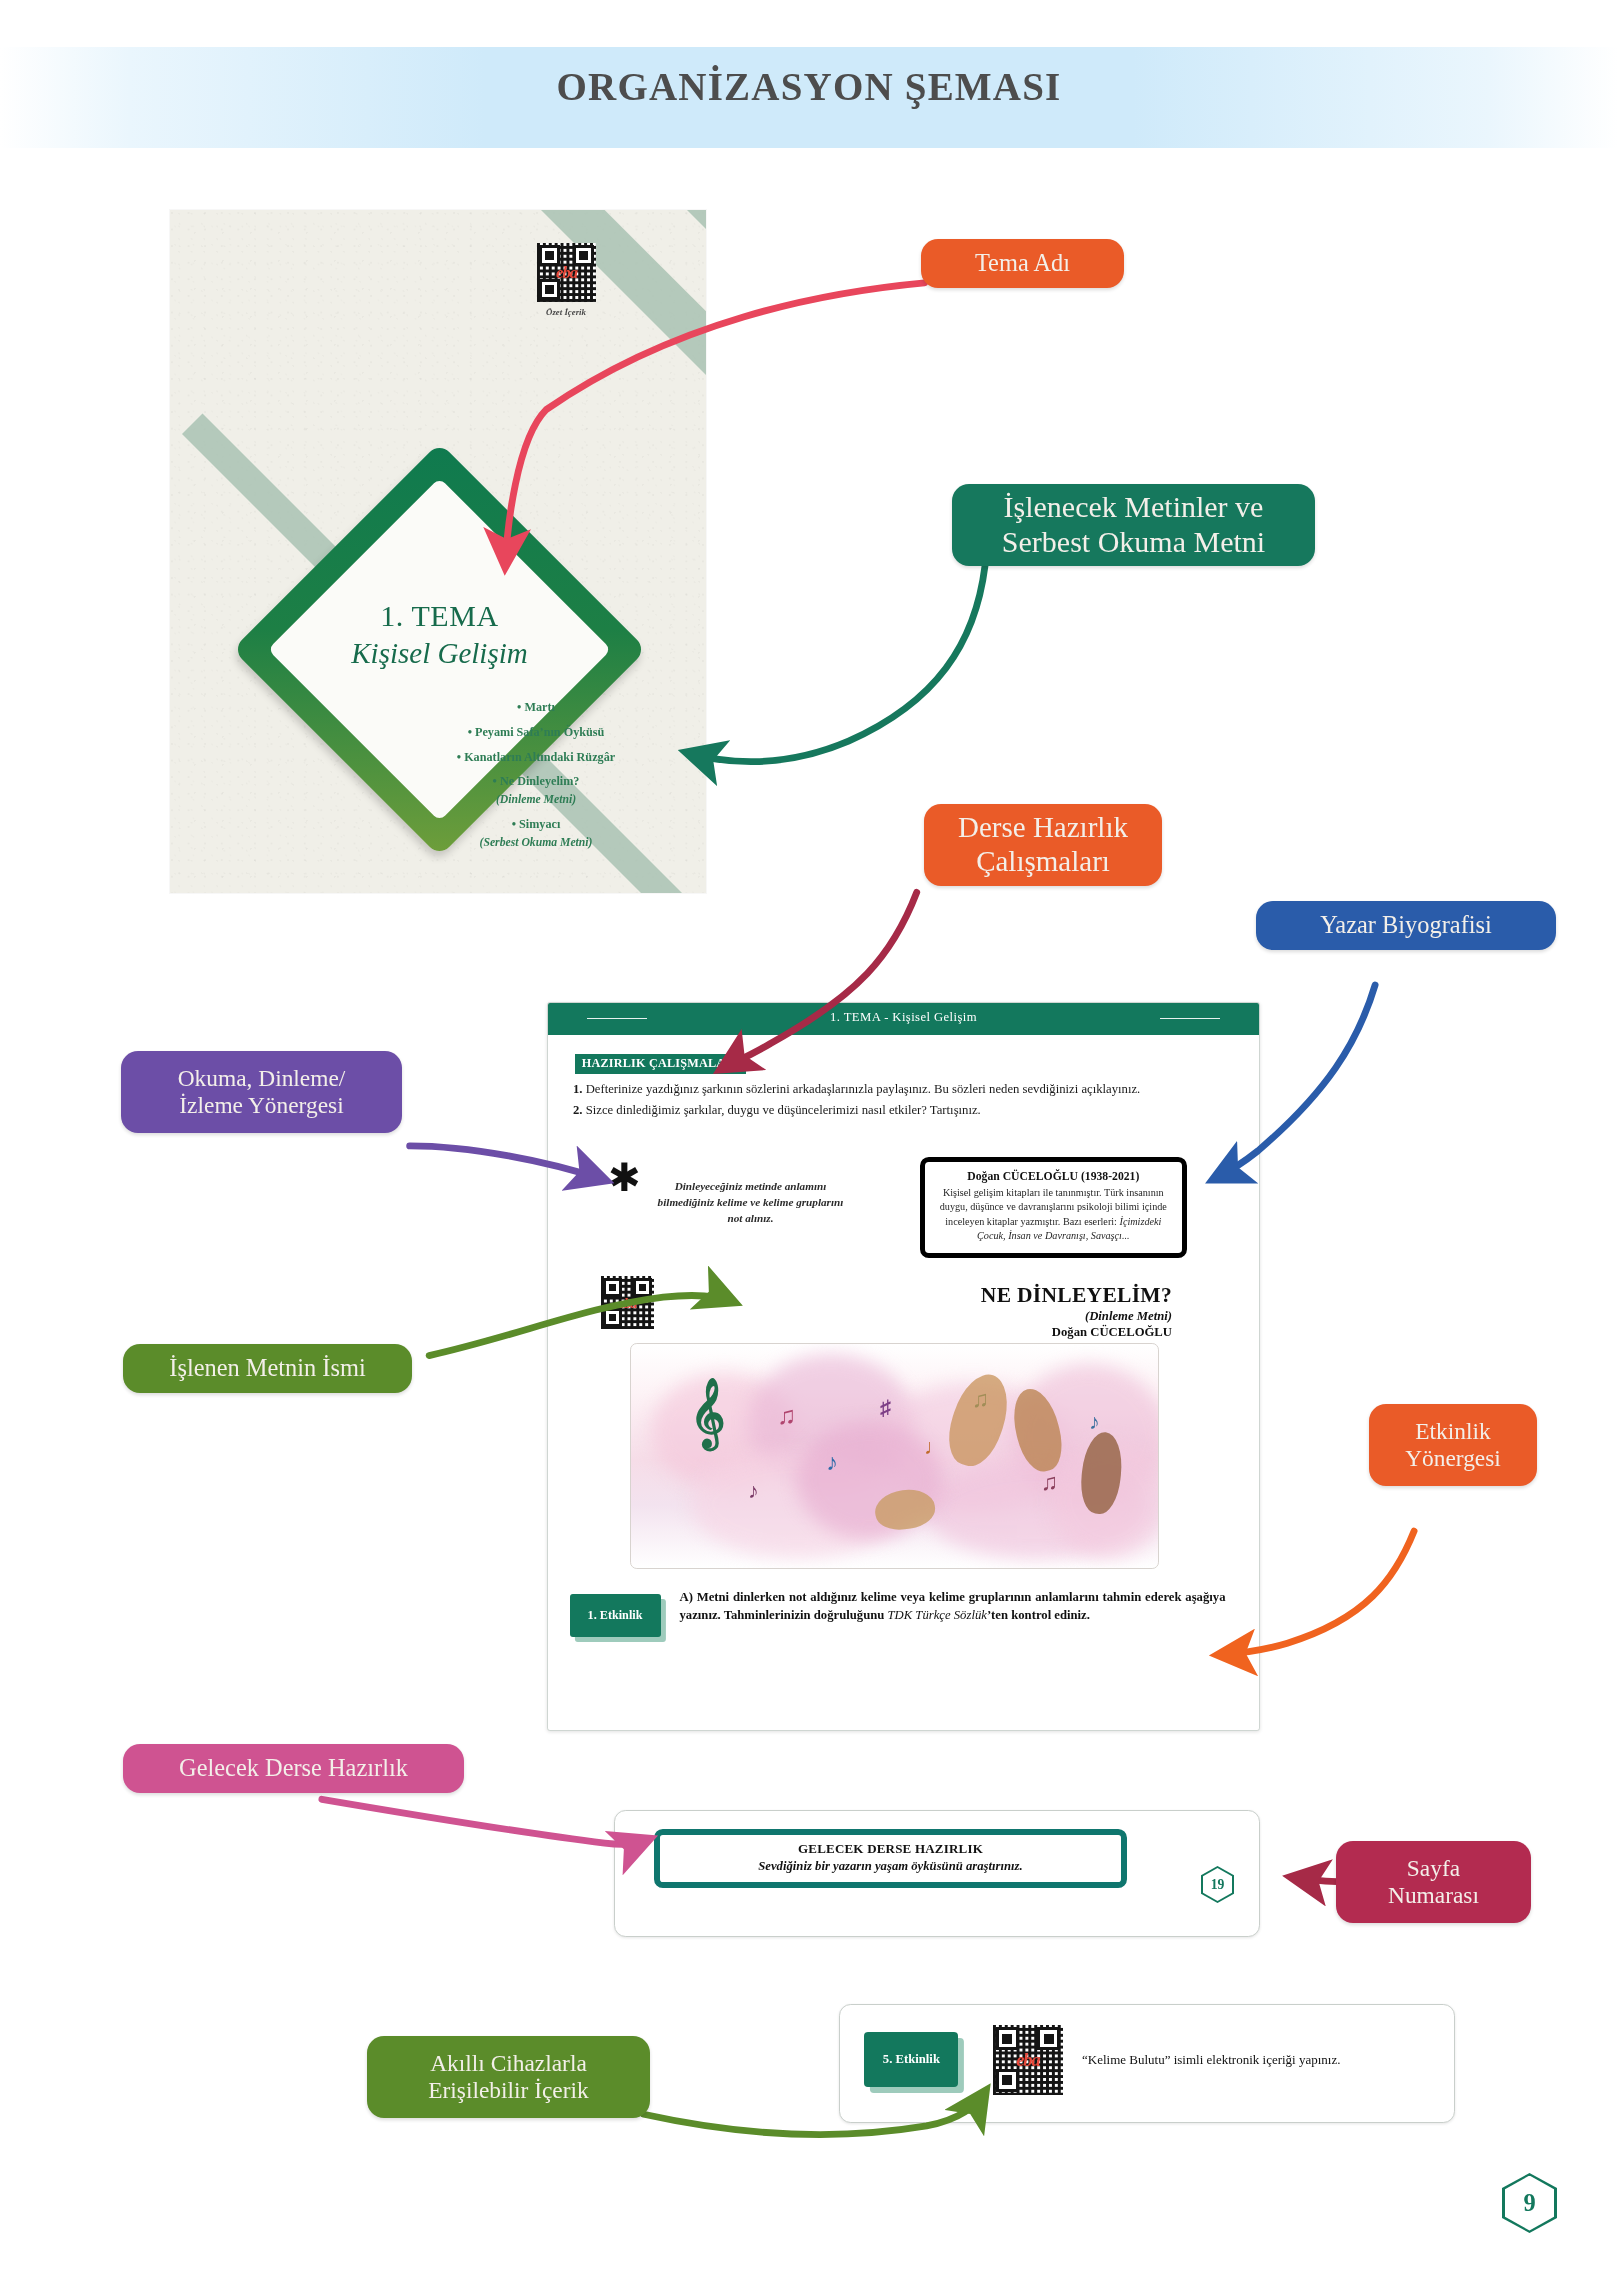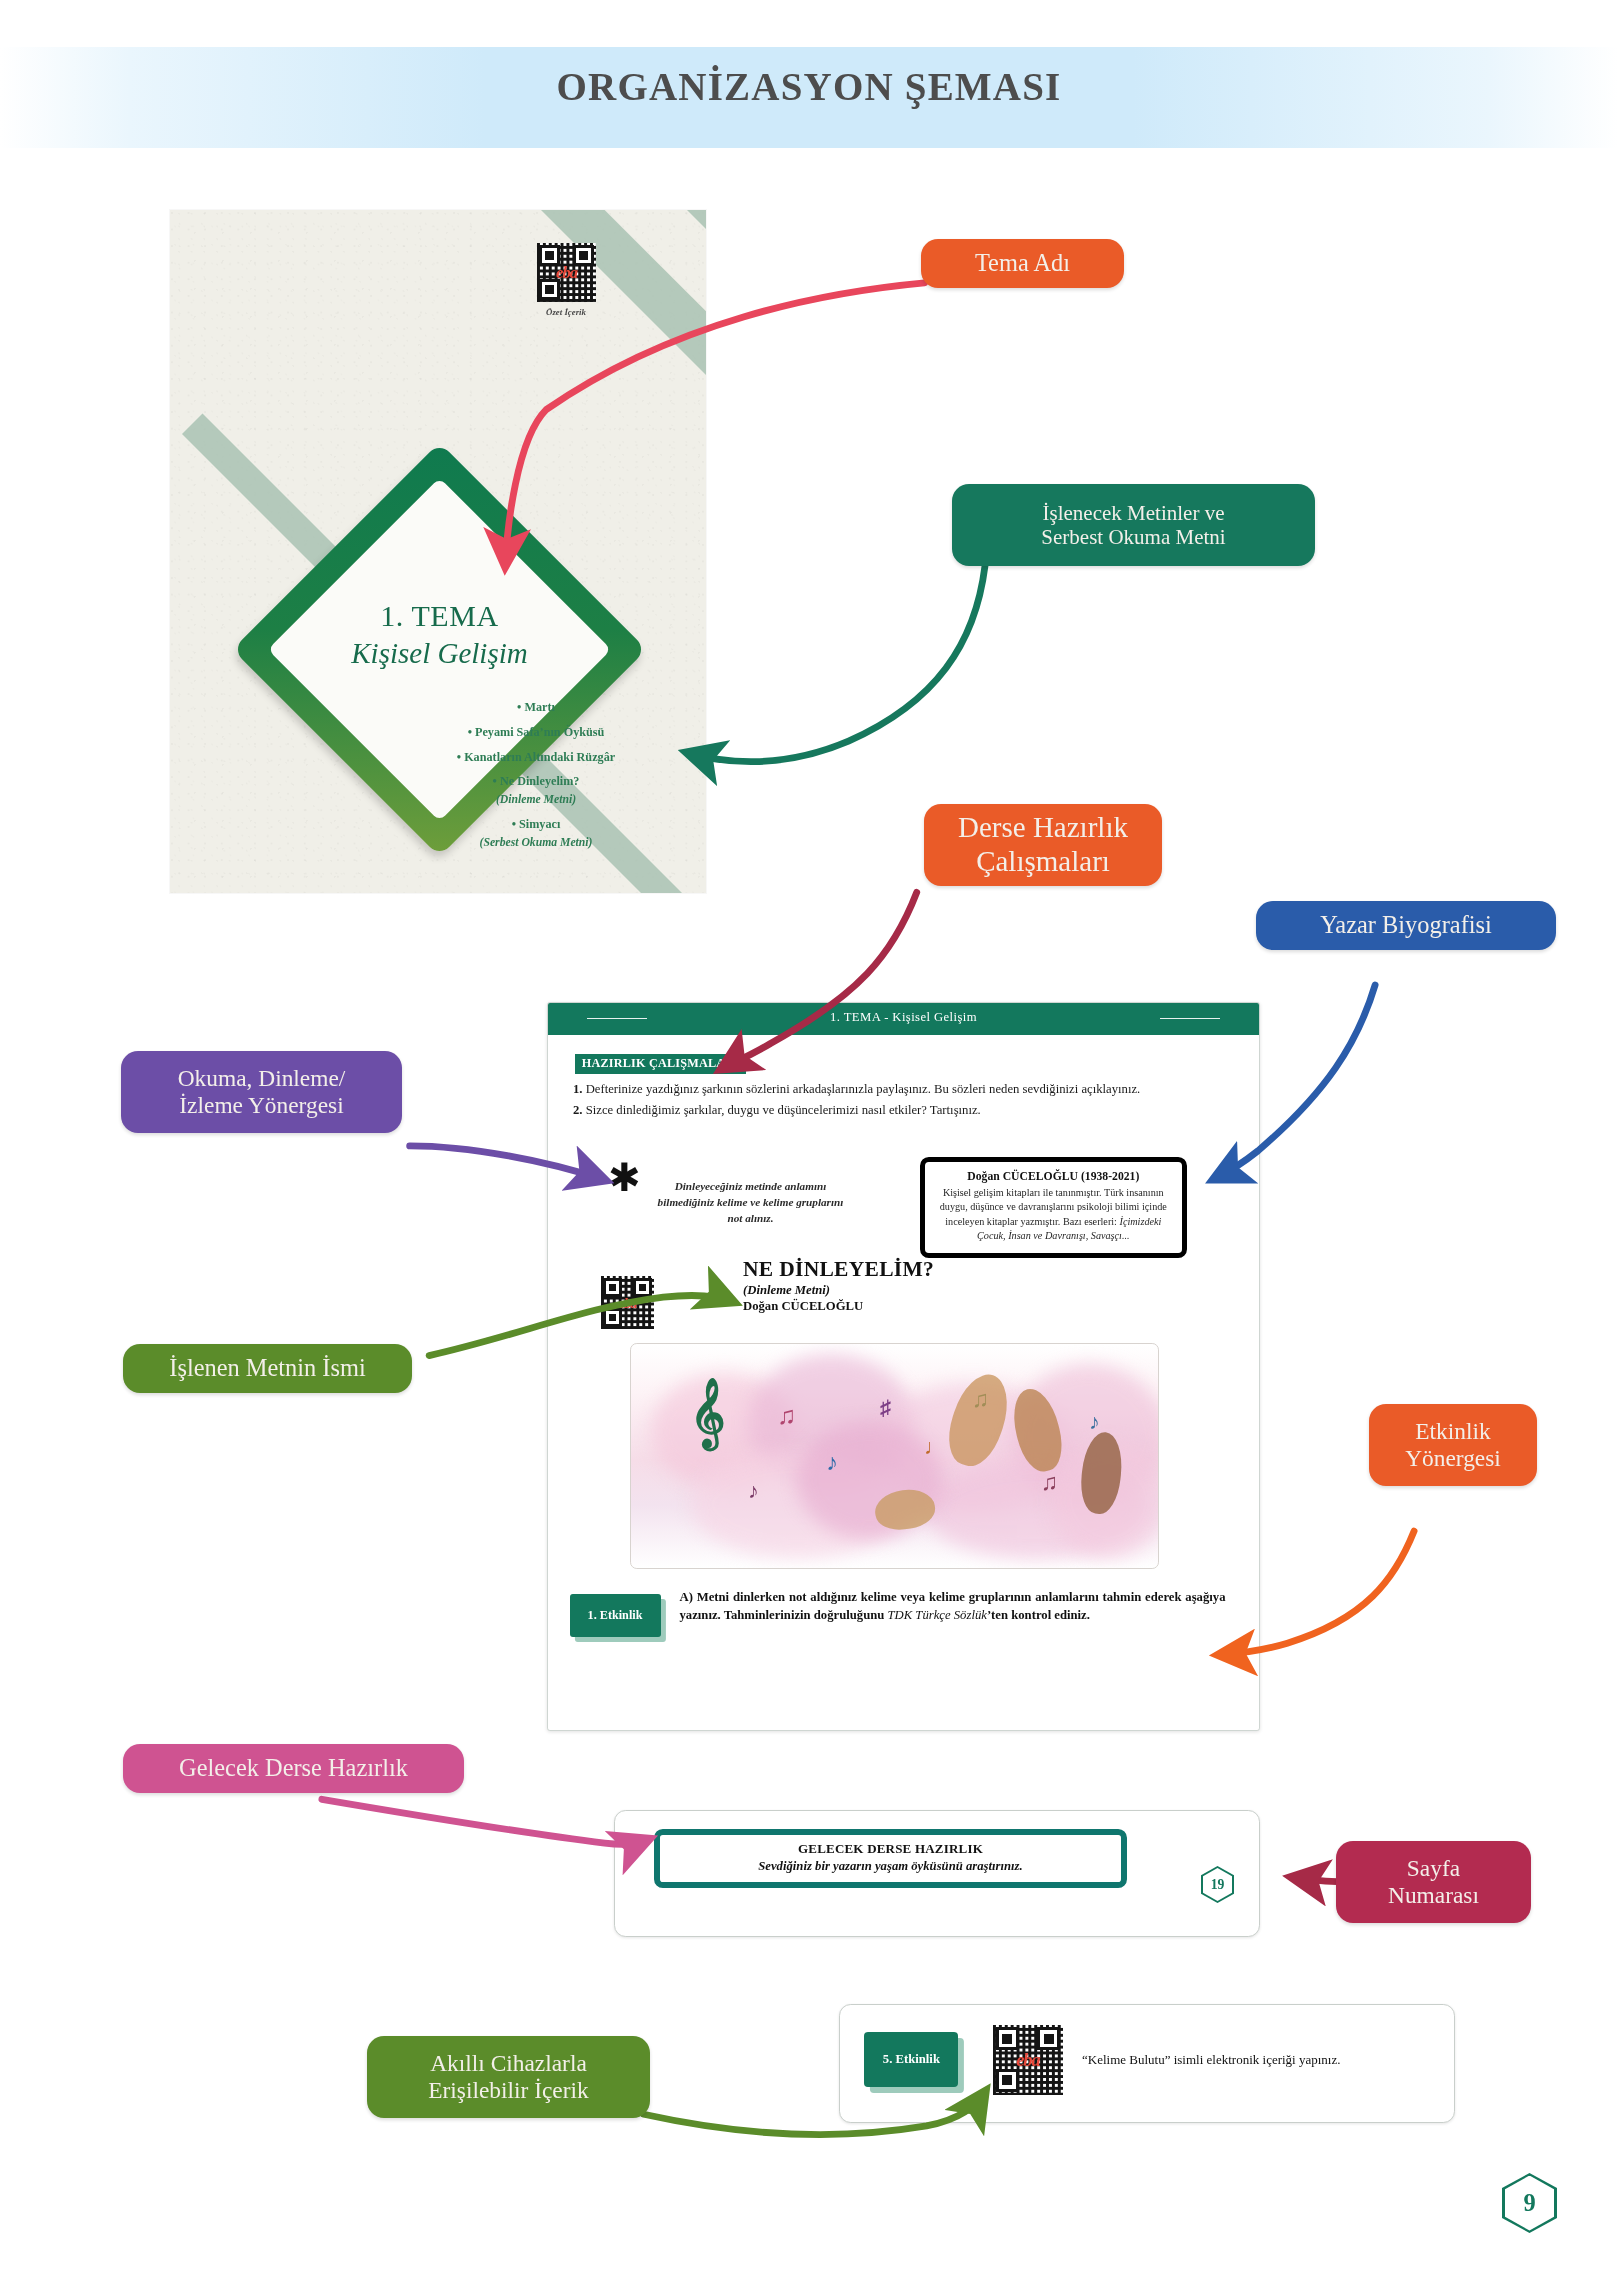--- a/index.html
+++ b/index.html
@@ -138,21 +138,21 @@
     border:5px solid #000000;border-radius:8.8px;background:#fff;
     padding:7.8px 9.8px 9.8px 9.8px;text-align:center;
   }
   .bio-title{font-size:11.7px;font-weight:bold;color:#111;margin-bottom:2.9px;}
   .bio-text{font-size:10.2px;line-height:1.42;color:#1f1f1f;}
   .bio-text i{font-style:italic;}
 
   .lesson-qr{left:53px;top:273px;width:53px;height:53px;}
   .lesson-qr .qr-eba{font-size:14.6px;}
 
-  .lesson-title{position:absolute;left:195px;top:254px;width:429px;text-align:left;}
+  .lesson-title{position:absolute;left:195px;top:280px;width:429px;text-align:right;}
   .lt1{font-size:21.5px;font-weight:bold;letter-spacing:0.3px;color:#111;}
   .lt2{font-size:12.7px;font-style:italic;font-weight:bold;color:#111;margin-top:1px;}
   .lt3{font-size:12.7px;font-weight:bold;color:#111;margin-top:1px;}
 
   .illus{
     position:absolute;left:82px;top:340px;width:527px;height:224px;
     border:1px solid #d8d3cf;border-radius:6.8px;overflow:hidden;
     background:linear-gradient(180deg,#ffffff 0%,#fdf3f6 22%,#f6dde8 52%,#f3e3ef 72%,#ffffff 100%);
   }
   .blob{position:absolute;border-radius:50%;filter:blur(8.8px);opacity:.62;}
@@ -420,21 +420,21 @@
     <path d="M330,1845 C430,1862 540,1880 620,1890 C645,1893 655,1890 665,1886" fill="none" stroke="#cf5391" stroke-width="7" stroke-linecap="round" marker-end="url(#ar-pink)"></path>
 
     <path d="M1395,1930 C1370,1930 1345,1928 1325,1925" fill="none" stroke="#a62a47" stroke-width="7" stroke-linecap="round" marker-end="url(#ar-maroon)"></path>
 
     <path d="M660,2168 C760,2190 860,2195 950,2180 C985,2173 1000,2160 1010,2145" fill="none" stroke="#5b8c2a" stroke-width="7" stroke-linecap="round" marker-end="url(#ar-olive)"></path>
   </svg>
 
   <div class="chip" id="chip-0" style="left: 921px; top: 239px; width: 203px; height: 49px; background: rgb(234, 91, 40); display: flex; flex-direction: column; align-items: center; justify-content: center;">
       <div>Tema Adı</div>
     </div>
-  <div class="chip" id="chip-1" style="left: 952px; top: 484px; width: 363px; height: 82px; background: rgb(22, 120, 93); display: flex; flex-direction: column; align-items: center; justify-content: center; font-size: 21px;">
+  <div class="chip" id="chip-1" style="left: 952px; top: 484px; width: 363px; height: 82px; background: rgb(22, 120, 93); display: flex; flex-direction: column; align-items: center; justify-content: center; font-size: 30px;">
       <div>İşlenecek Metinler ve</div>
       <div>Serbest Okuma Metni</div>
     </div>
   <div class="chip" id="chip-2" style="left: 924px; top: 804px; width: 238px; height: 82px; background: rgb(234, 91, 40); display: flex; flex-direction: column; align-items: center; justify-content: center; font-size: 29px;">
       <div>Derse Hazırlık</div>
       <div>Çalışmaları</div>
     </div>
   <div class="chip" id="chip-3" style="left: 1256px; top: 901px; width: 300px; height: 49px; background: rgb(42, 92, 170); display: flex; flex-direction: column; align-items: center; justify-content: center;">
       <div>Yazar Biyografisi</div>
     </div>

